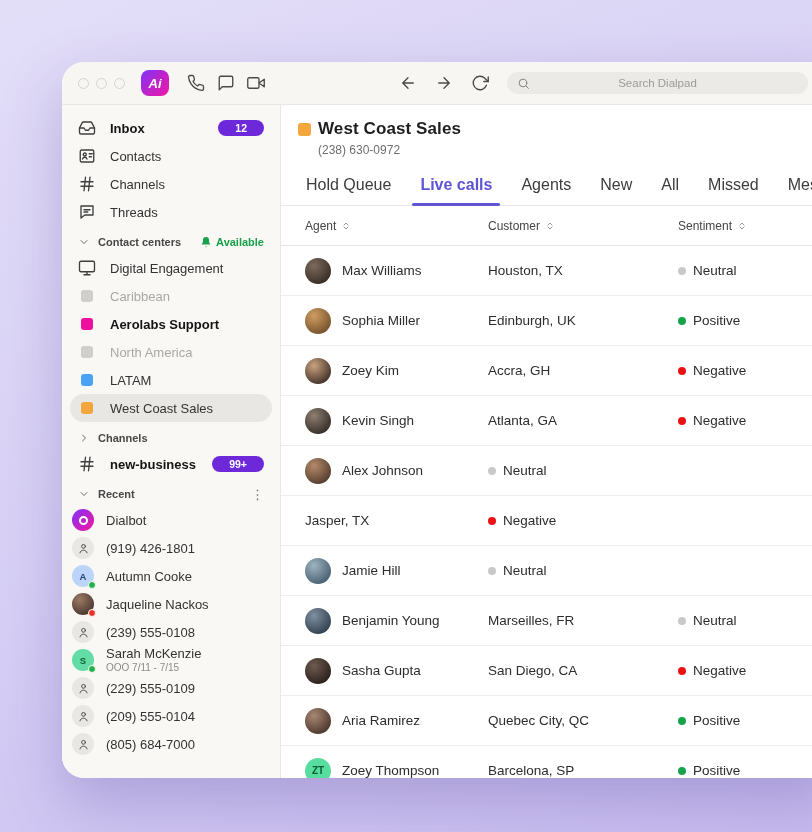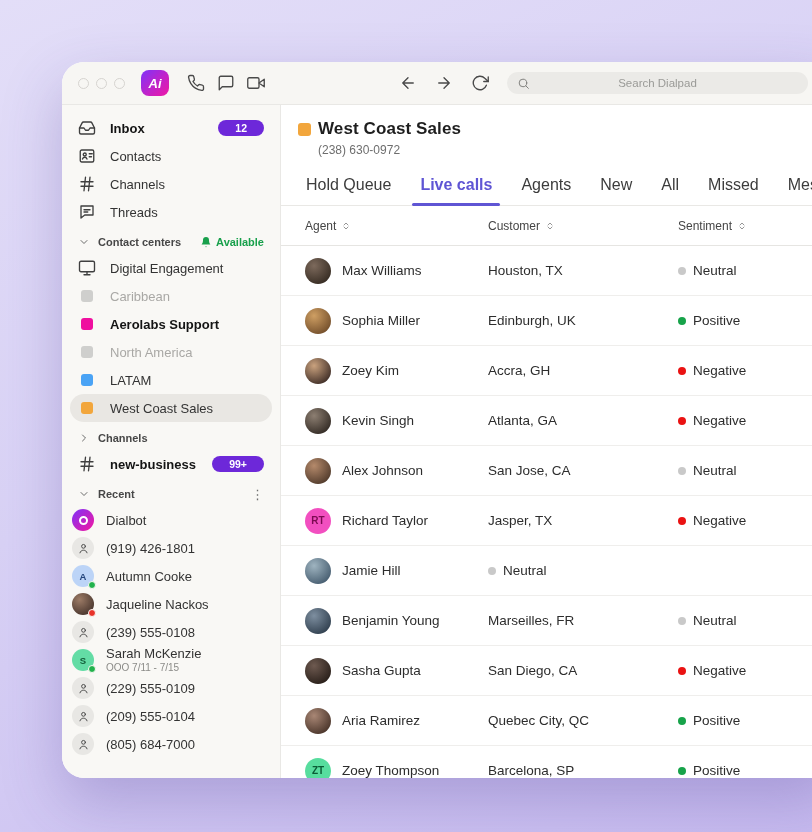--- a/index.html
+++ b/index.html
@@ -464,31 +464,26 @@
             <div class="sentiment">
               <span class="dot" style="background: rgb(234, 18, 18);"></span>
               <span>Negative</span>
             </div>
           </div>
           <div class="row">
             <div class="agent">
               <span class="ravatar" style="background: radial-gradient(circle at 35% 30%, rgb(181, 138, 107) 0%, rgb(75, 54, 40) 85%);"></span>
               <span>Alex Johnson</span>
             </div>
-            <div>San Jose, CA</div>
             <div class="sentiment">
               <span class="dot" style="background: rgb(201, 201, 201);"></span>
               <span>Neutral</span>
             </div>
           </div>
           <div class="row">
-            <div class="agent">
-              <span class="ravatar" style="background: rgb(242, 79, 192); color: rgb(124, 11, 82);">RT</span>
-              <span>Richard Taylor</span>
-            </div>
             <div>Jasper, TX</div>
             <div class="sentiment">
               <span class="dot" style="background: rgb(234, 18, 18);"></span>
               <span>Negative</span>
             </div>
           </div>
           <div class="row">
             <div class="agent">
               <span class="ravatar" style="background: radial-gradient(circle at 35% 30%, rgb(159, 180, 192) 0%, rgb(65, 88, 107) 85%);"></span>
               <span>Jamie Hill</span>

